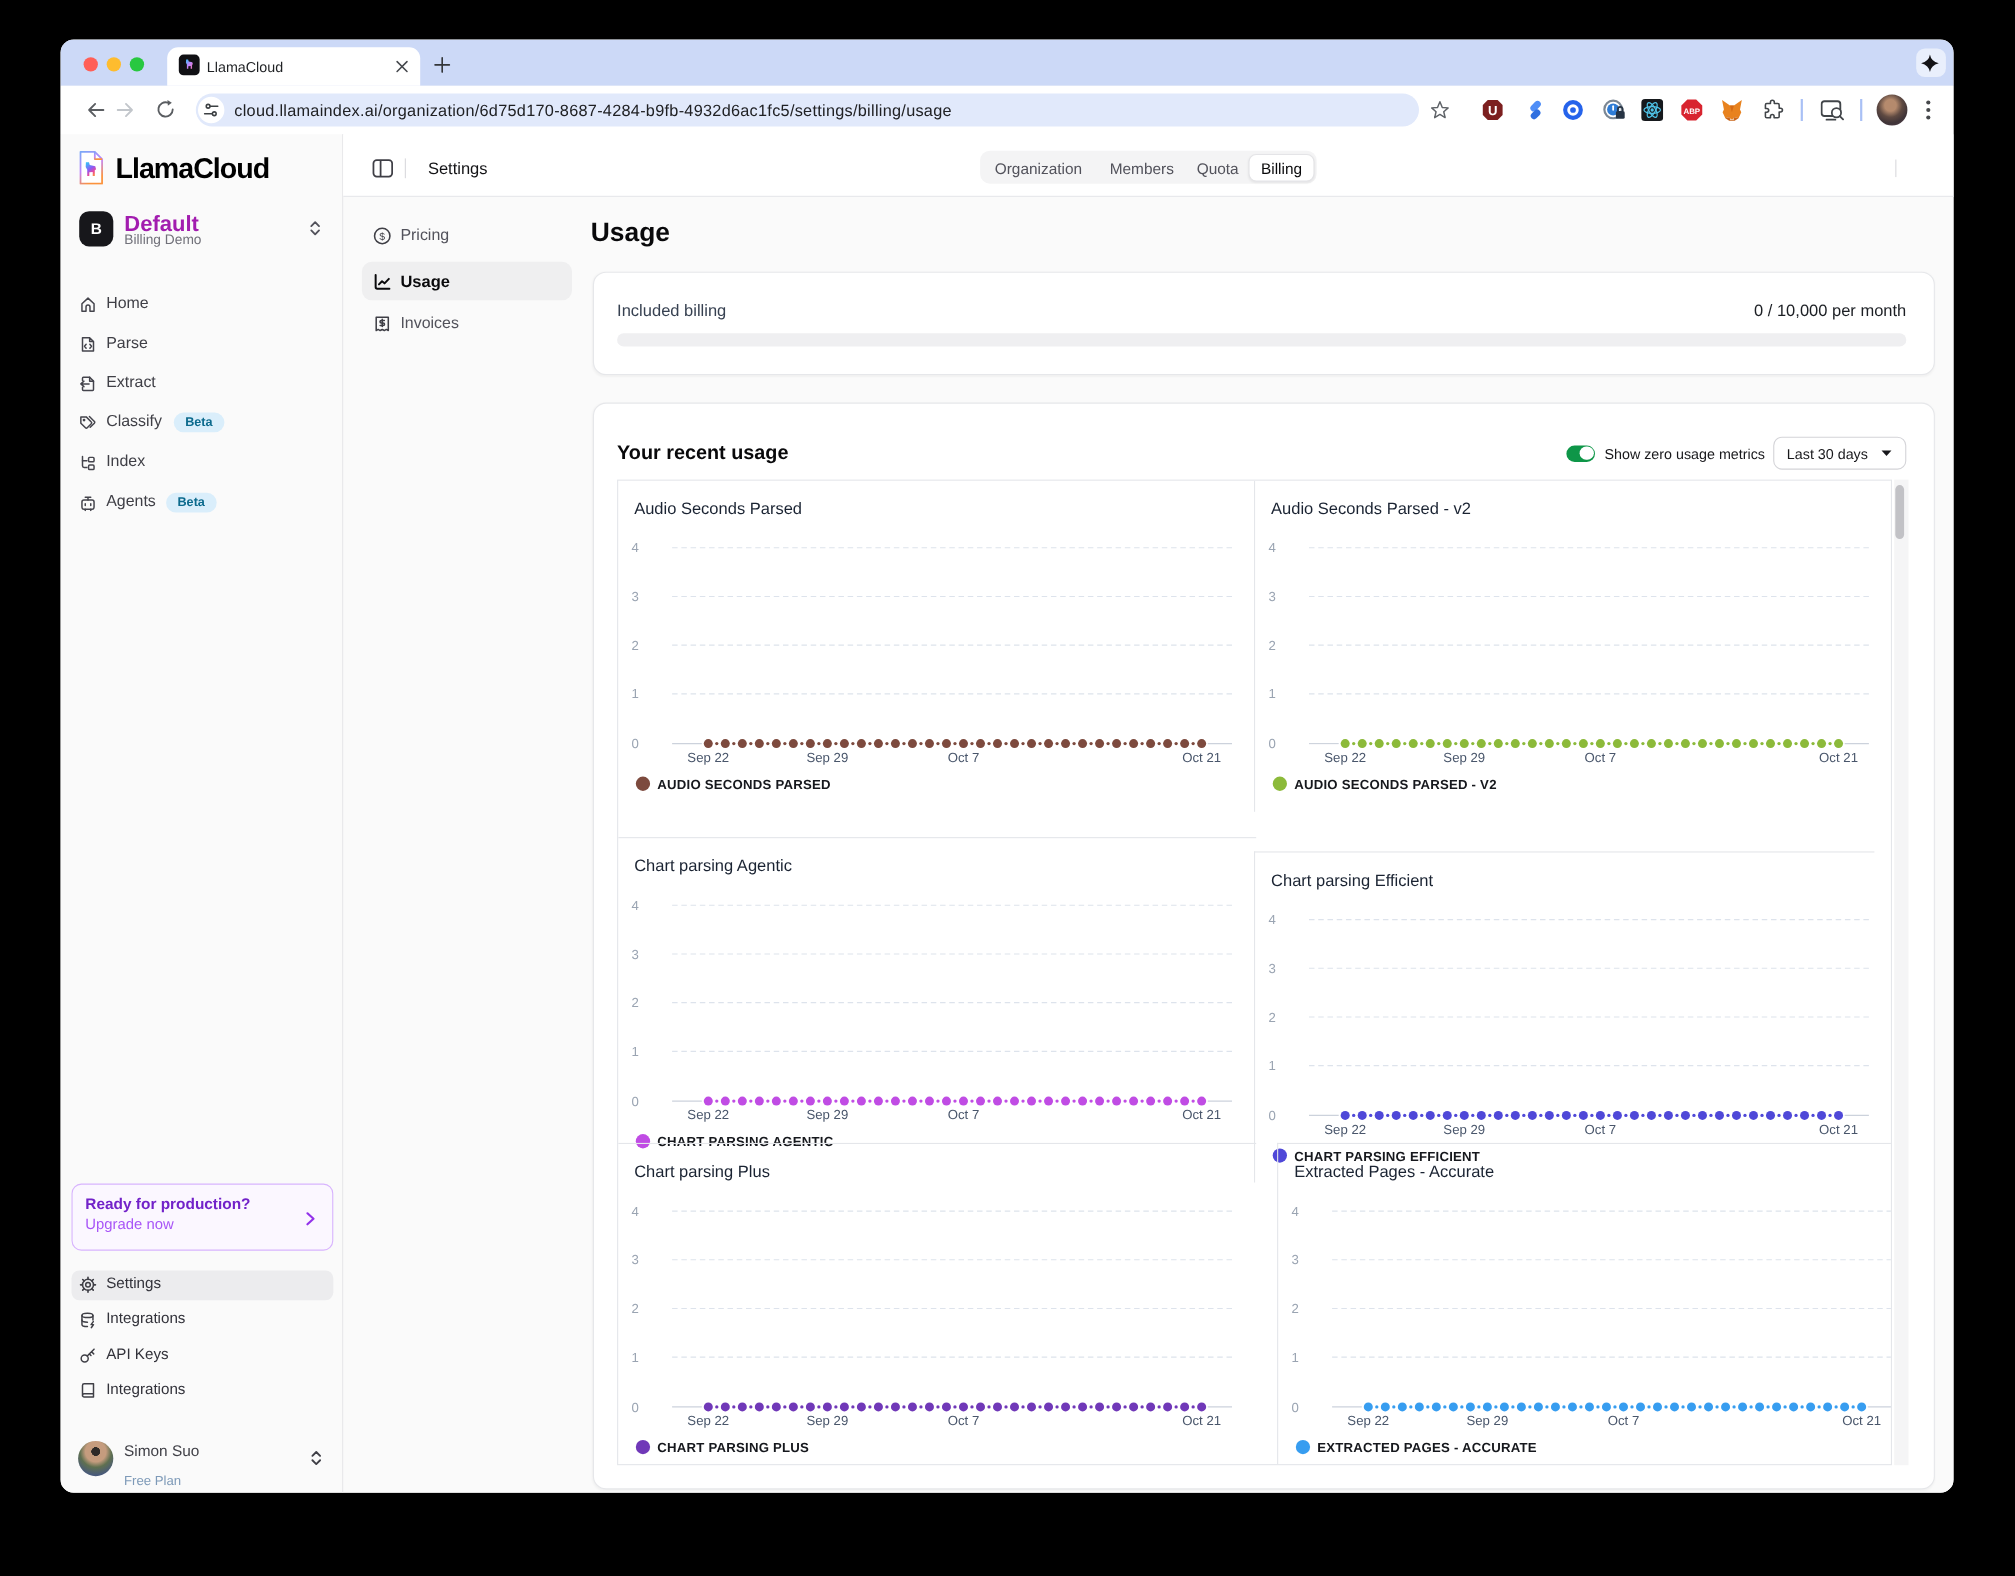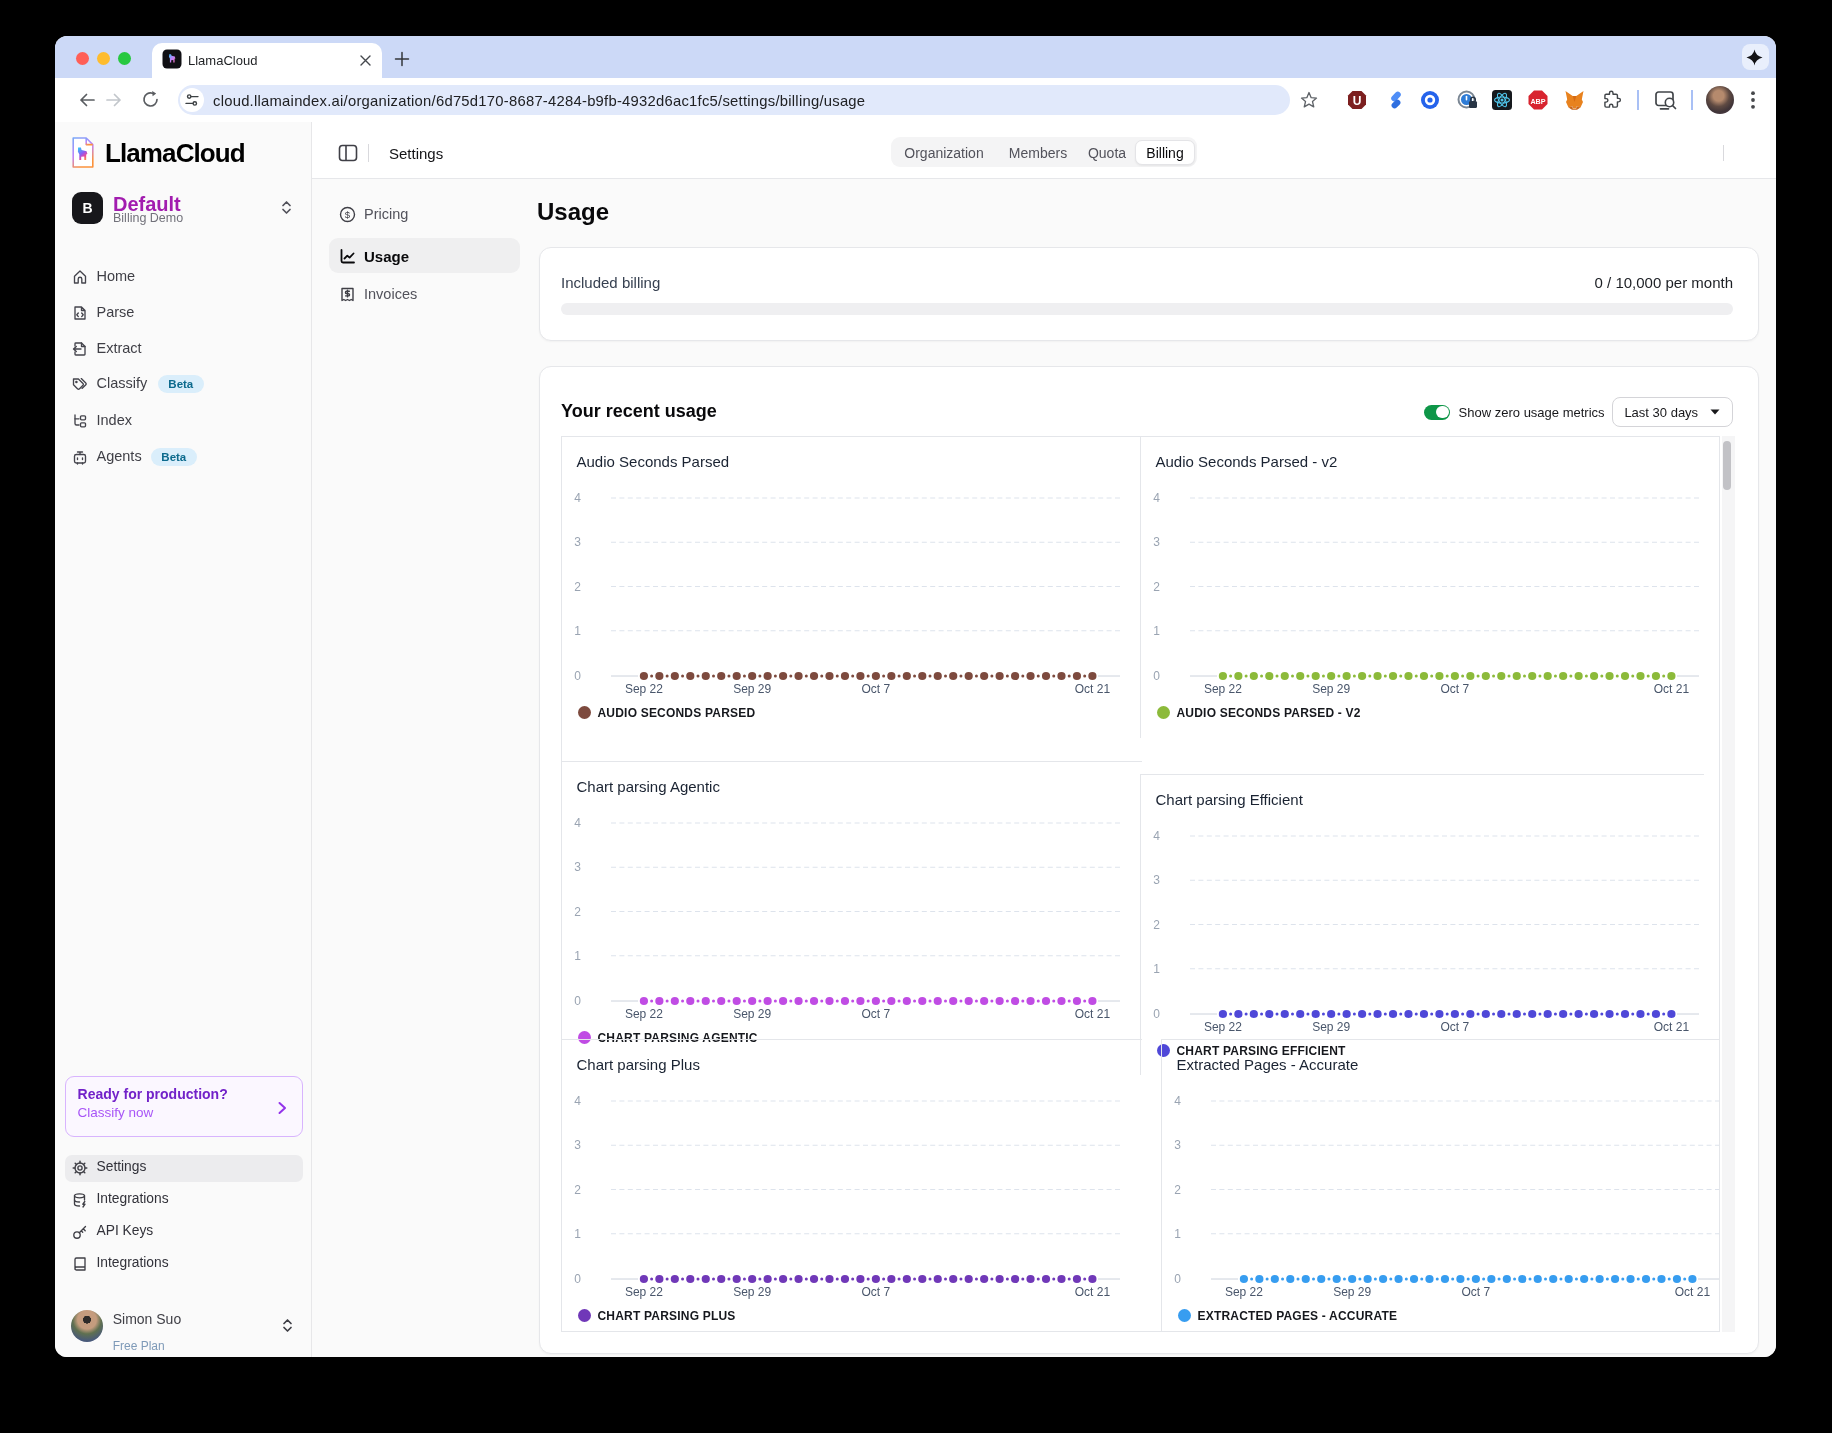--- a/index.html
+++ b/index.html
@@ -170,21 +170,21 @@
 <div class="abs" style="left:41.5px;top:375.6px;font-size:14.5px;color:#3f3f46">Index</div>
 <svg class="abs" style="left:17px;top:413.0px" width="16" height="16" viewBox="0 0 16 16" fill="none" stroke="#44444c" stroke-width="1.35" stroke-linecap="round" stroke-linejoin="round">
       <rect x="2.5" y="5.5" width="11" height="8.5" rx="1.8"></rect>
       <path d="M8 5.5 V3 M5.5 3 H10.5 M5.5 14 V15 M10.5 14 V15"></path>
       <path d="M5.5 9 v1.6 M10.5 9 v1.6"></path>
     </svg>
 <div class="abs" style="left:41.5px;top:412.0px;font-size:14.5px;color:#3f3f46">Agents</div>
 <div class="abs" style="left:95.8px;top:412.0px;width:46px;height:18px;border-radius:9px;background:#daeefb;color:#0c6a8d;font-size:11.5px;font-weight:600;display:flex;align-items:center;justify-content:center">Beta</div>
 <div class="abs" style="left:9.7px;top:1039.8px;width:238px;height:61px;border-radius:9px;background:#fbf7ff;border:1px solid #d8b4fe"></div>
 <div class="abs" style="left:22.6px;top:1049.5px;font-size:14px;font-weight:700;color:#7222c9">Ready for production?</div>
-<div class="abs" style="left:22.6px;top:1068.5px;font-size:13.5px;color:#a855f7">Classify now</div>
+<div class="abs" style="left:22.6px;top:1068.5px;font-size:13.5px;color:#a855f7">Upgrade now</div>
 <svg class="abs" style="left:221px;top:1065px" width="12" height="14" viewBox="0 0 12 14">
       <path d="M3.5 2 L9 7 L3.5 12" stroke="#9333ea" stroke-width="2" fill="none" stroke-linecap="round" stroke-linejoin="round"></path>
     </svg>
 <div class="abs" style="left:9.7px;top:1118.5px;width:238px;height:27px;border-radius:7px;background:#ececee"></div>
 <svg class="abs" style="left:17px;top:1124.0px" width="16" height="16" viewBox="0 0 16 16" fill="none" stroke="#3f3f46" stroke-width="1.35" stroke-linecap="round" stroke-linejoin="round">
       <circle cx="8" cy="8" r="2.1"></circle>
       <circle cx="8" cy="8" r="5"></circle>
       <g stroke-width="1.5">
         <path d="M8 1.2 V3 M8 13 V14.8 M1.2 8 H3 M13 8 H14.8 M3.2 3.2 L4.5 4.5 M11.5 11.5 L12.8 12.8 M12.8 3.2 L11.5 4.5 M4.5 11.5 L3.2 12.8"></path>
       </g>

